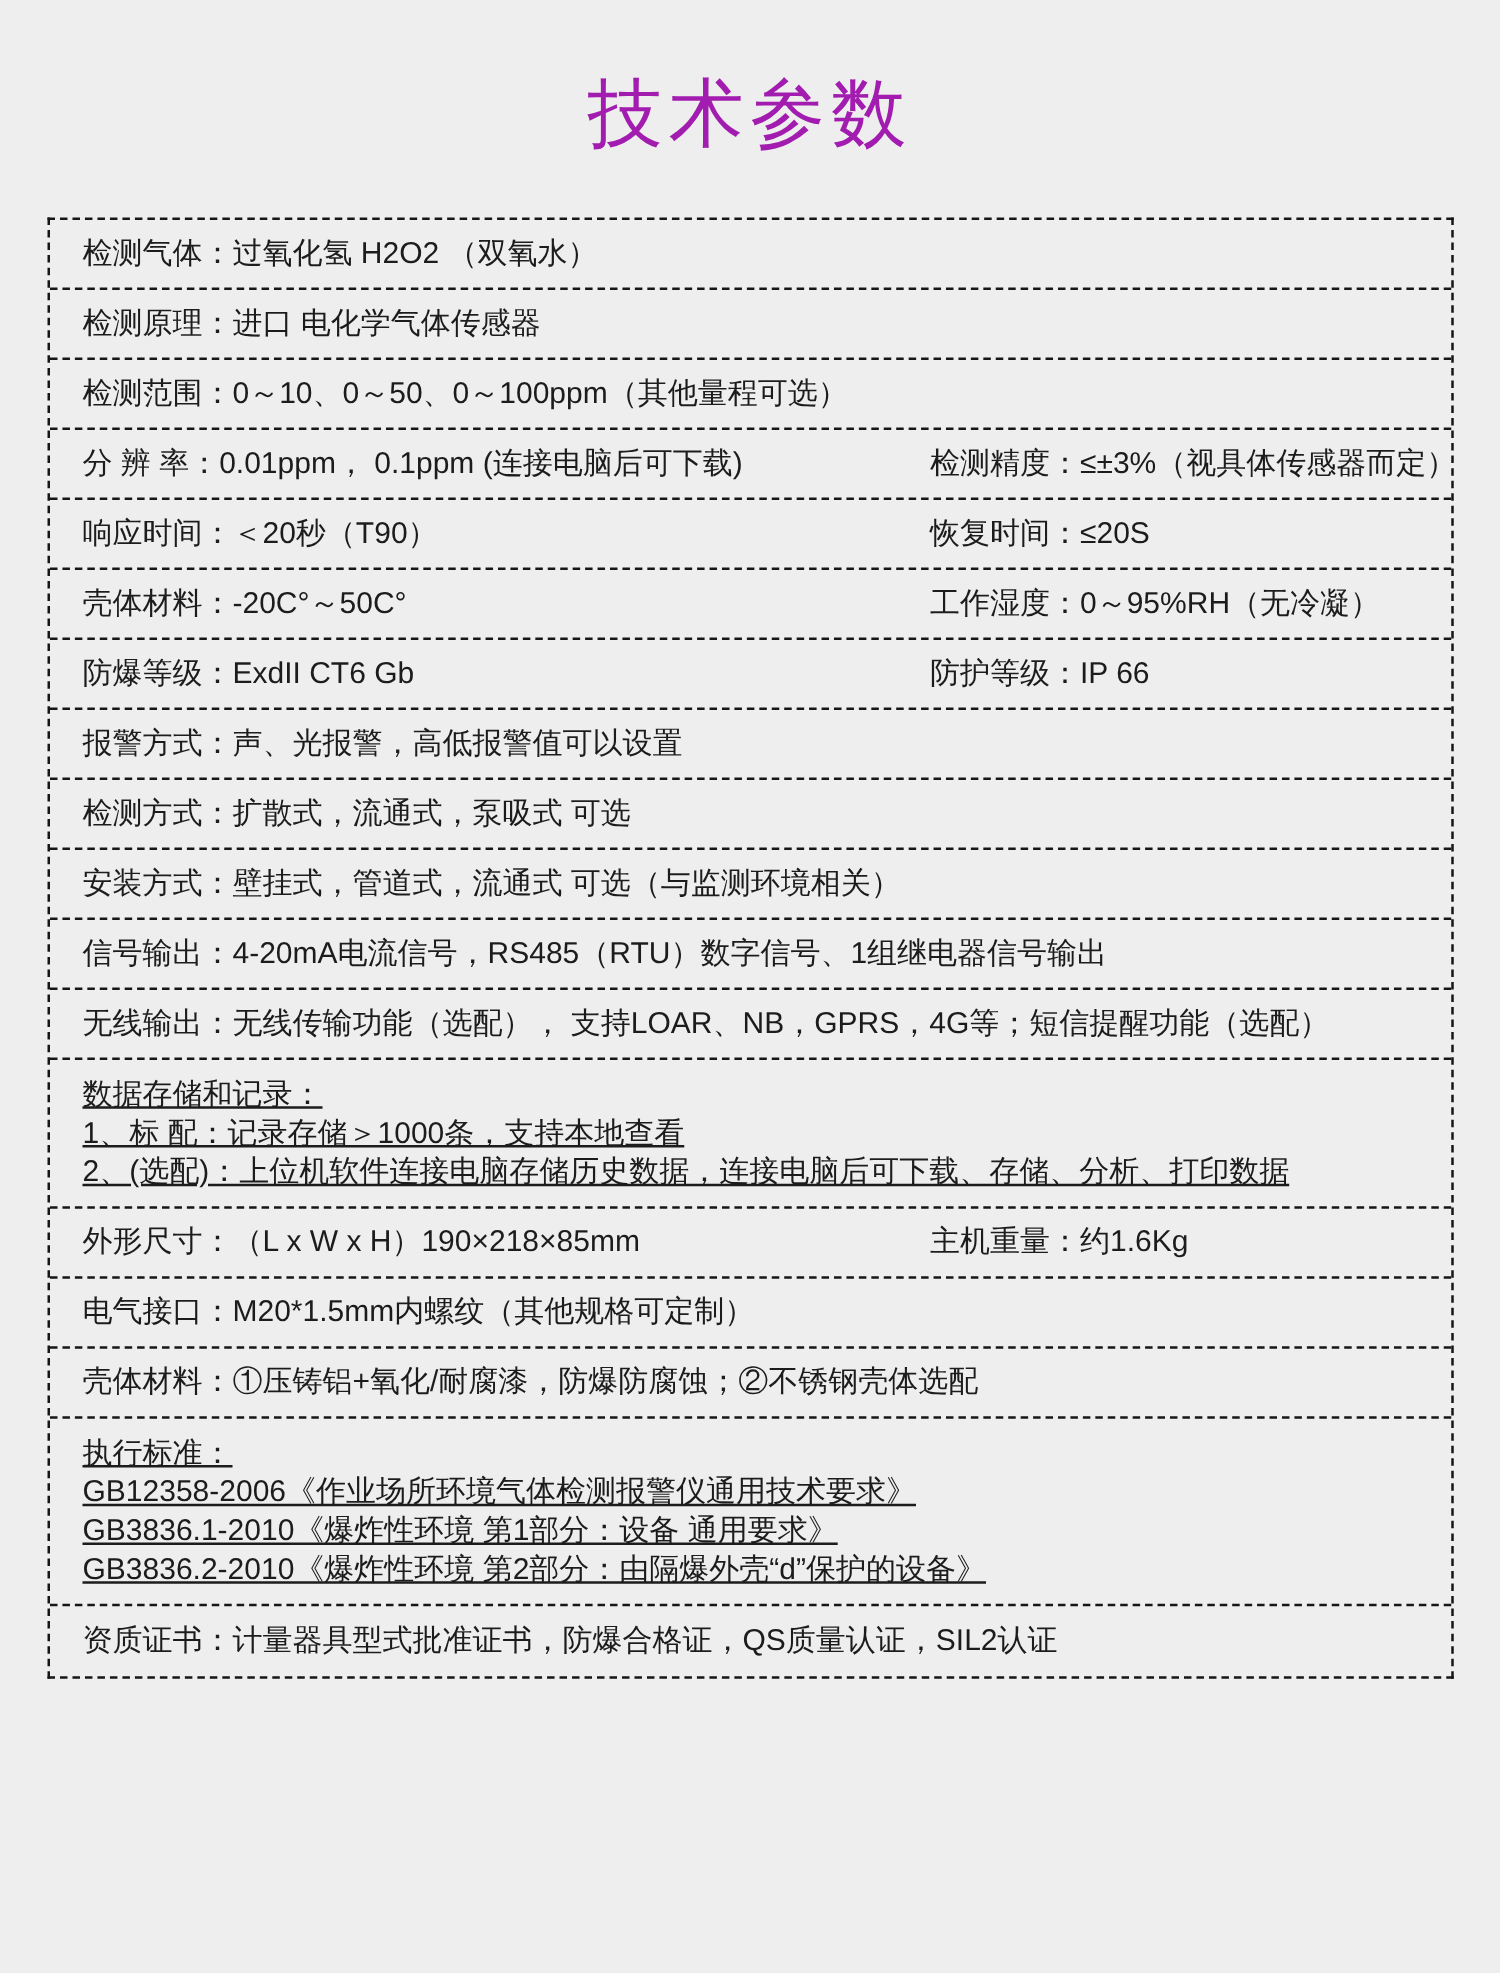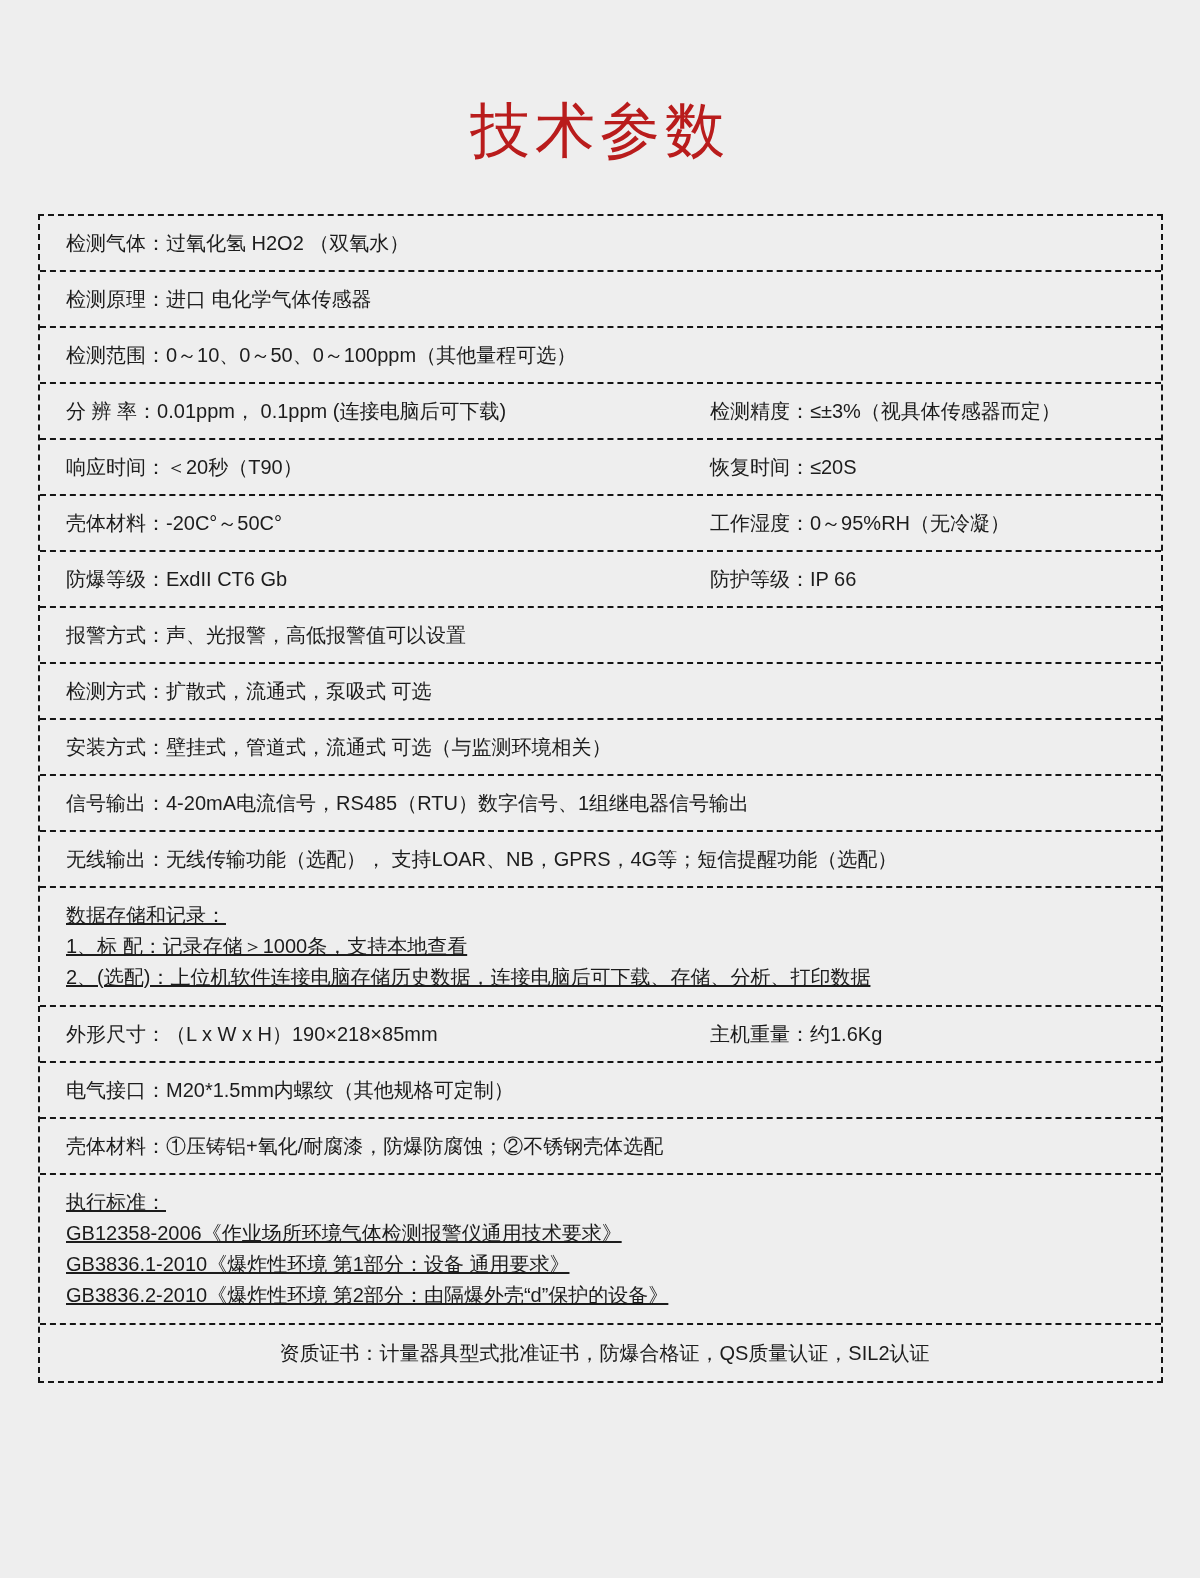--- a/index.html
+++ b/index.html
@@ -6,50 +6,50 @@
   body {
     width: 1200px;
     height: 1578px;
     background: #eeeeee;
     color: #1c1c1c;
     font-family: "Liberation Sans", sans-serif;
     overflow: hidden;
   }
   .title {
     margin: 0;
-    padding-top: 92px;
+    padding-top: 52px;
     height: 77px;
     text-align: center;
     font-size: 60px;
     line-height: 77px;
     font-weight: 500;
     letter-spacing: 5px;
-    color: #b91c1c;
+    color: #a21caf;
   }
   .spec-table {
     margin: 45px 37px 0 38px;
     border: 2px dashed #161616;
   }
   .row {
     position: relative;
     box-sizing: border-box;
     min-height: 56px;
     display: flex;
     align-items: center;
     padding: 0 18px 0 26px;
     border-bottom: 2px dashed #161616;
-    font-size: 20px;
+    font-size: 24px;
     font-weight: 500;
     line-height: 30px;
   }
-  .row:last-child { border-bottom: none; justify-content: center; }
+  .row:last-child { border-bottom: none; }
   .cell { white-space: nowrap; }
   .cell.right {
     position: absolute;
-    left: 670px;
+    left: 704px;
     top: 50%;
     transform: translateY(-50%);
   }
   .row.multi {
     display: block;
     padding-top: 12px;
     padding-bottom: 12px;
     text-decoration: underline;
   }
   .row.multi .line { line-height: 31px; }

